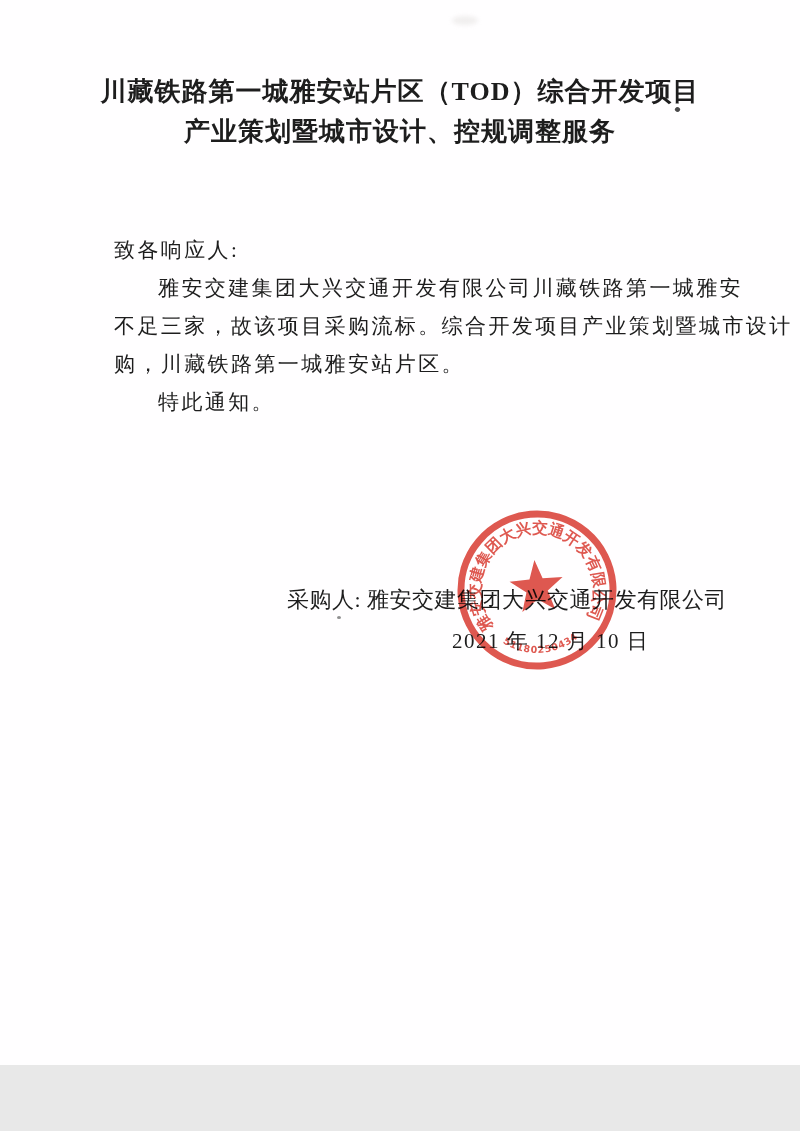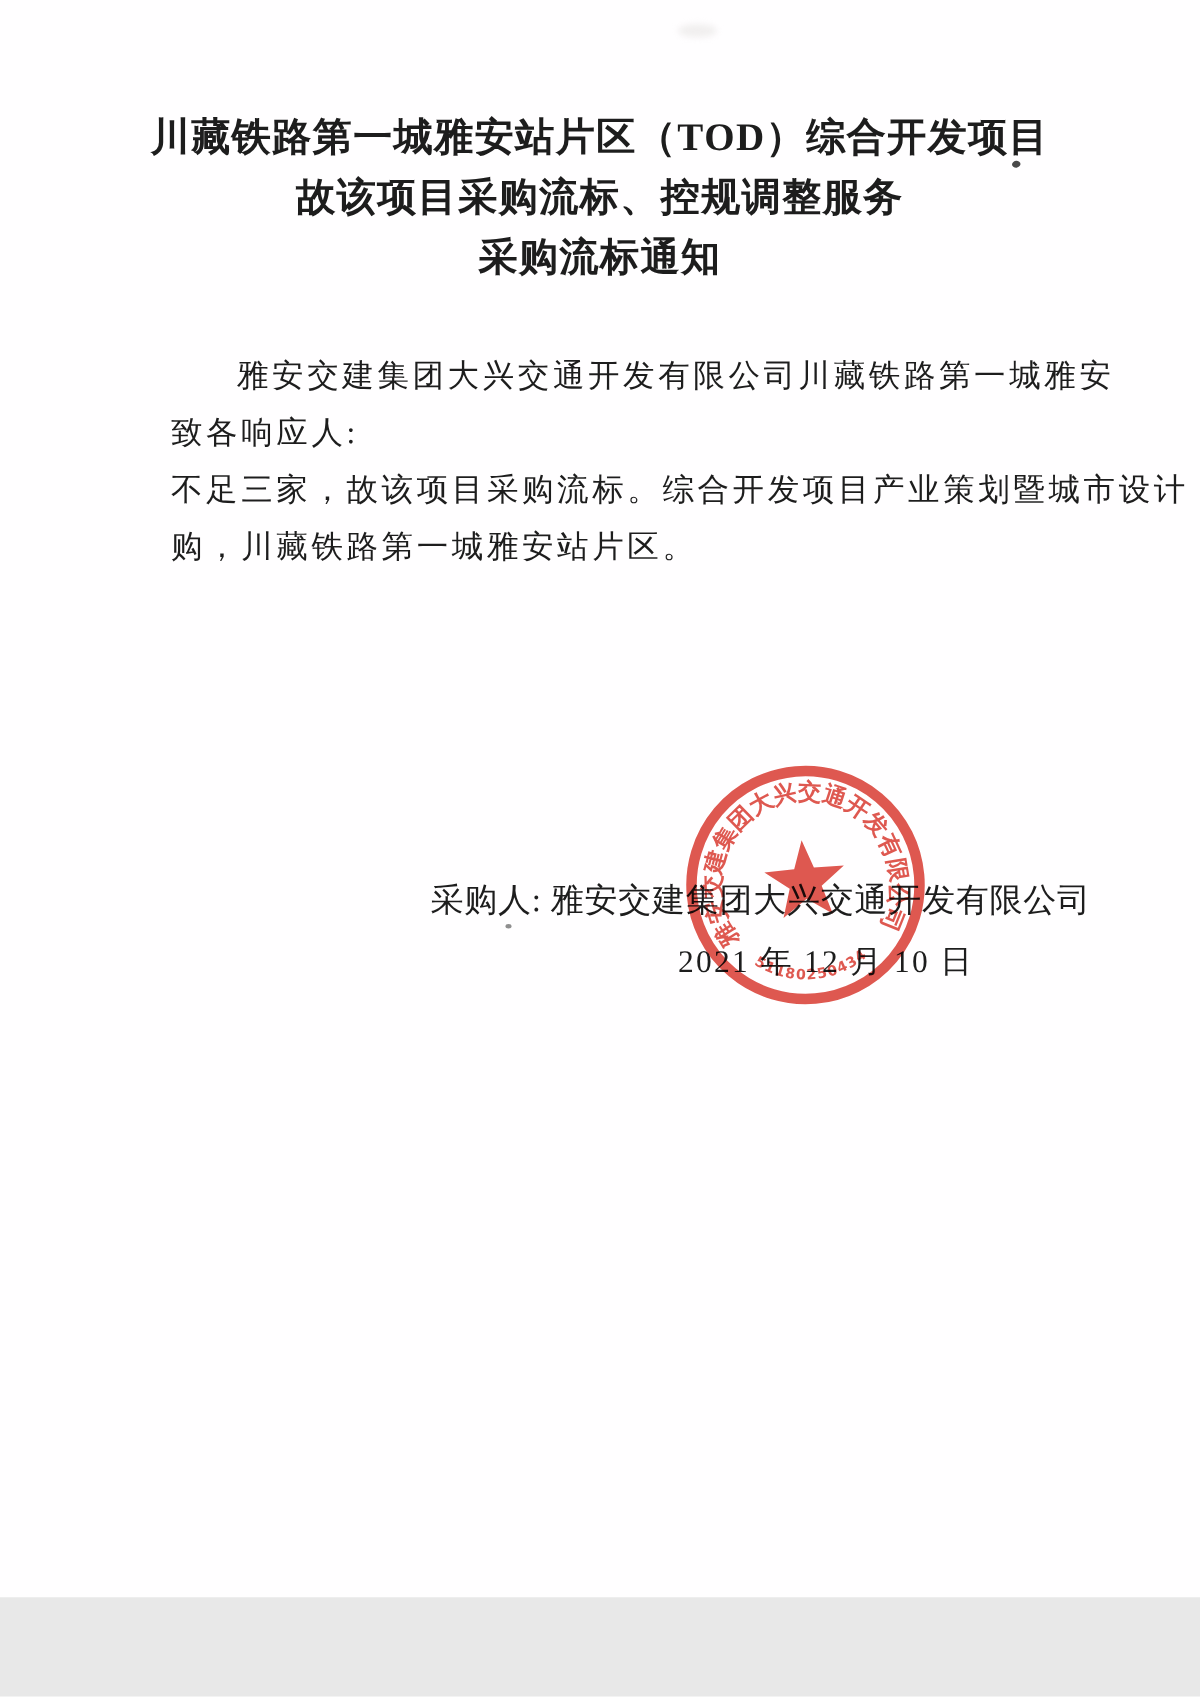--- a/index.html
+++ b/index.html
@@ -88,33 +88,33 @@
   .artifact.a2 { left: 337px; top: 616px; width: 4px; height: 3px; background: #8f8f8f; }
   .artifact.a3 { left: 452px; top: 16px; width: 26px; height: 9px; background: #f1efef; filter: blur(2px); }
 </style>
 </head>
 <body>
 
 <div class="page">
 
   <div class="title-block">
     <div>川藏铁路第一城雅安站片区（TOD）综合开发项目</div>
-    <div>故该项目采购流标、控规调整服务</div>
-    <div>采购流标通知</div>
+    <div>产业策划暨城市设计、控规调整服务</div>
   </div>
 
   <div class="artifact a1"></div>
   <div class="artifact a2"></div>
   <div class="artifact a3"></div>
 
   <div class="body-block">
+    <div class="b-line">致各响应人:</div>
     <div class="b-line indent">雅安交建集团大兴交通开发有限公司川藏铁路第一城雅安</div>
-    <div class="b-line">致各响应人:</div>
     <div class="b-line">不足三家，故该项目采购流标。综合开发项目产业策划暨城市设计</div>
     <div class="b-line">购，川藏铁路第一城雅安站片区。</div>
+    <div class="b-line indent">特此通知。</div>
   </div>
 
   <div class="sig-buyer">采购人: 雅安交建集团大兴交通开发有限公司</div>
   <div class="sig-date">2021 年 12 月 10 日</div>
 
   <svg class="seal" viewBox="-88 -88 176 176" xmlns="http://www.w3.org/2000/svg">
     <defs>
       <path id="arc-top" d="M -46.7,32.7 A 57 57 0 1 1 46.7,32.7" fill="none"></path>
       <path id="arc-bottom" d="M -38.8,49.6 A 63 63 0 0 0 38.8,49.6" fill="none"></path>
     </defs>

